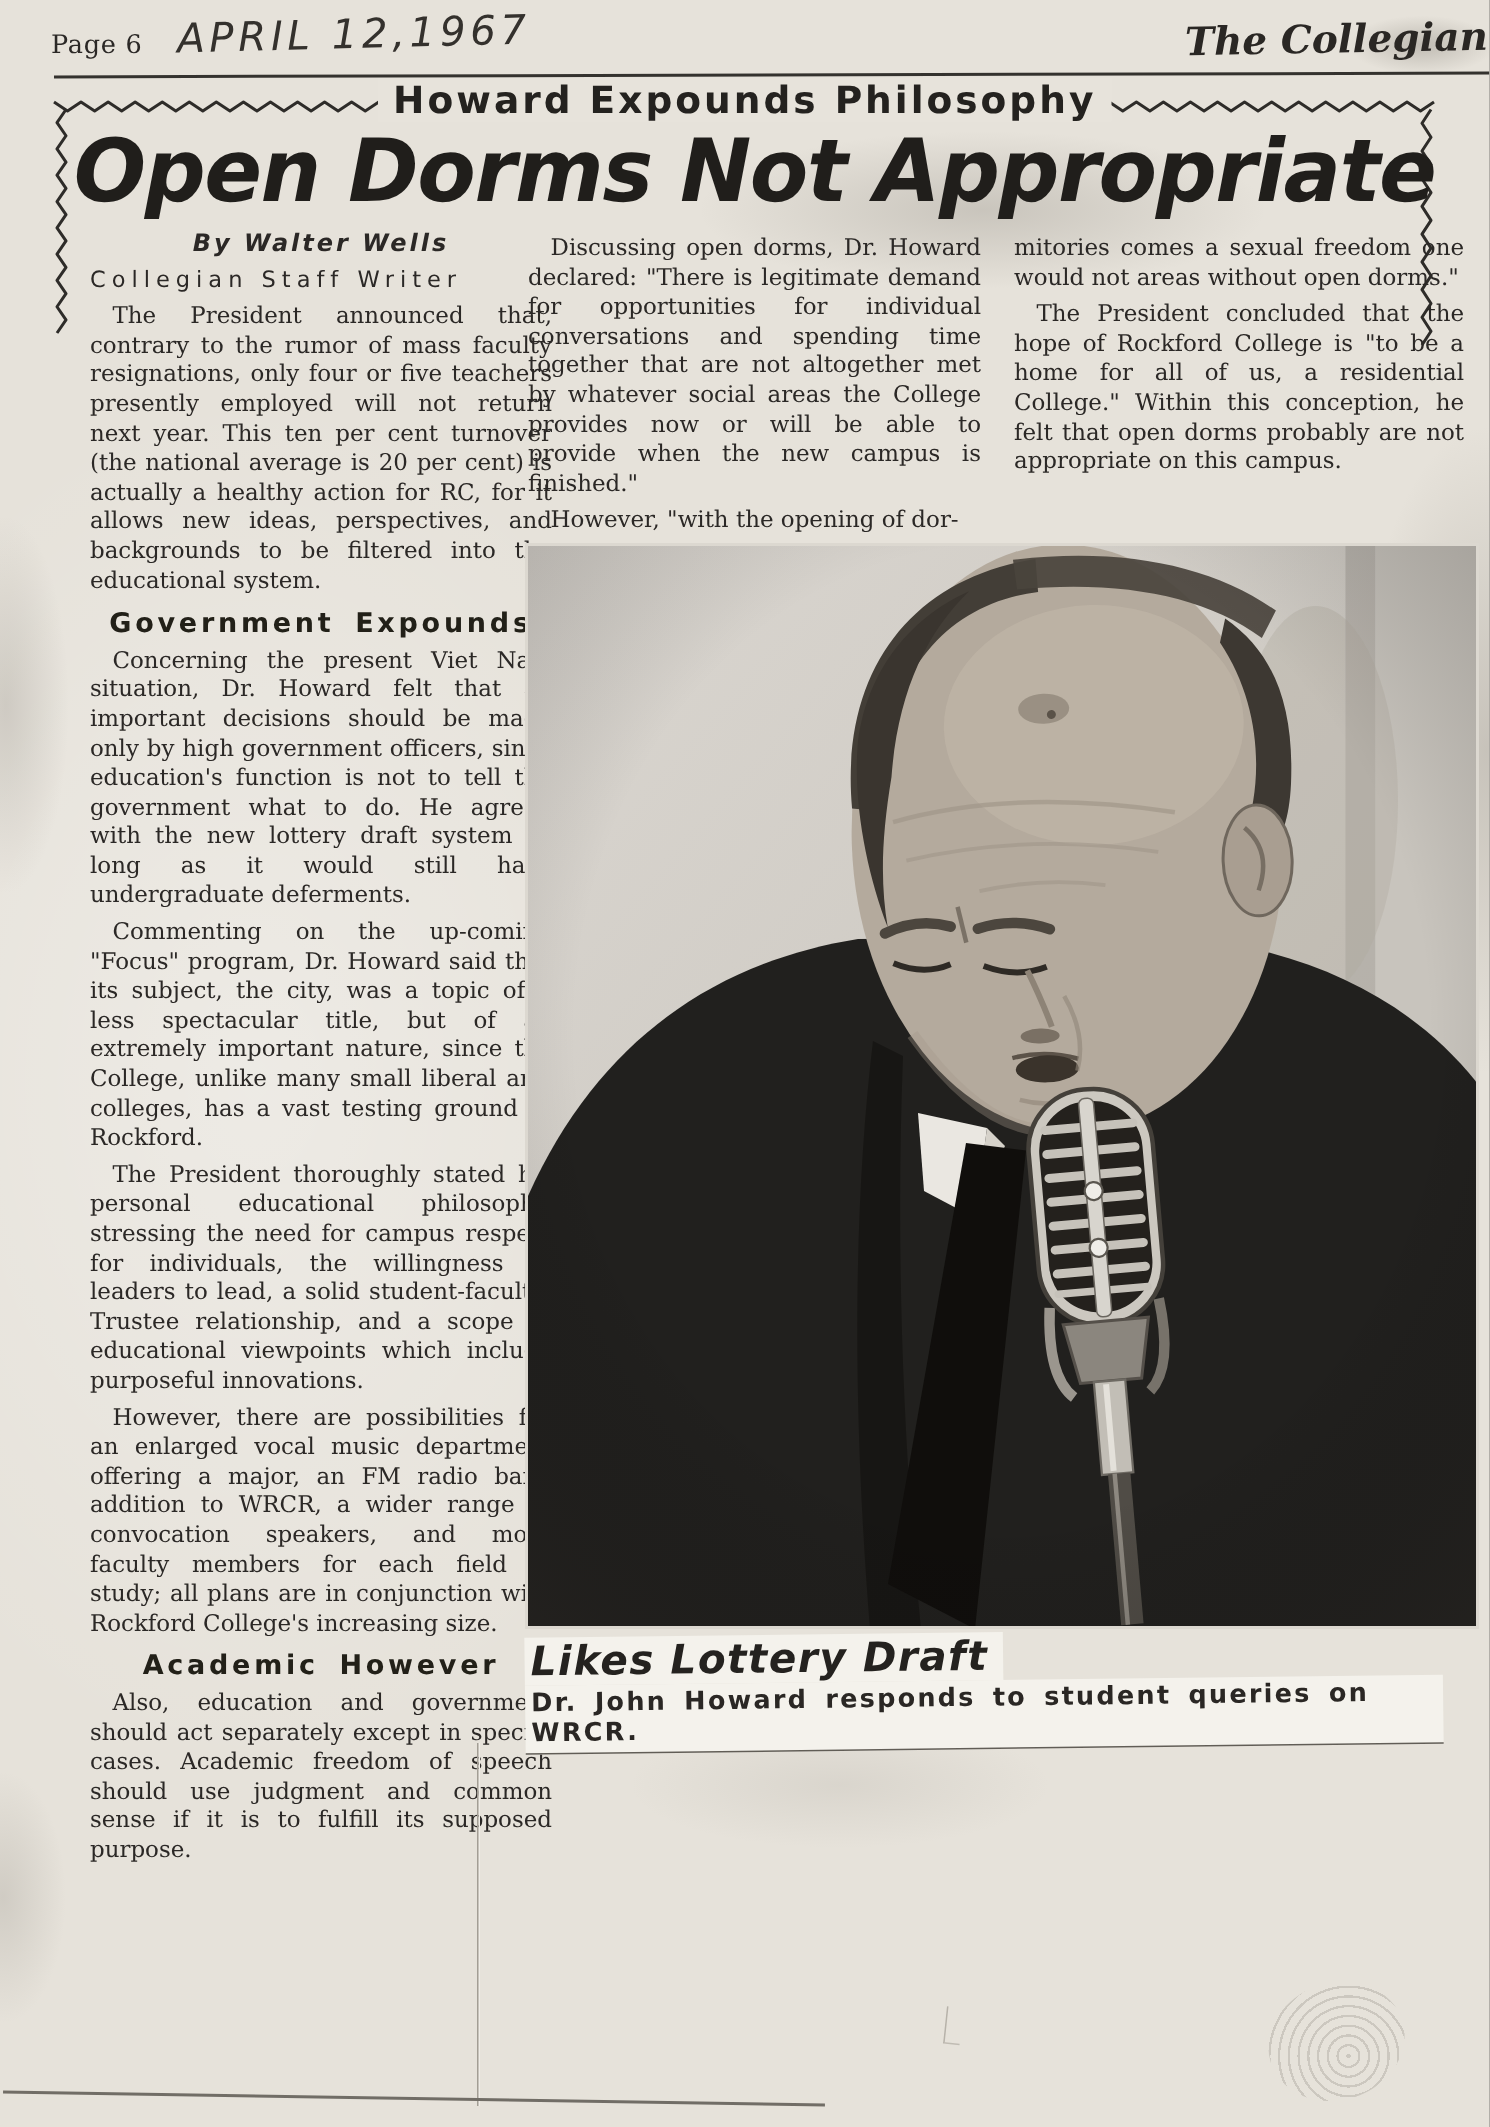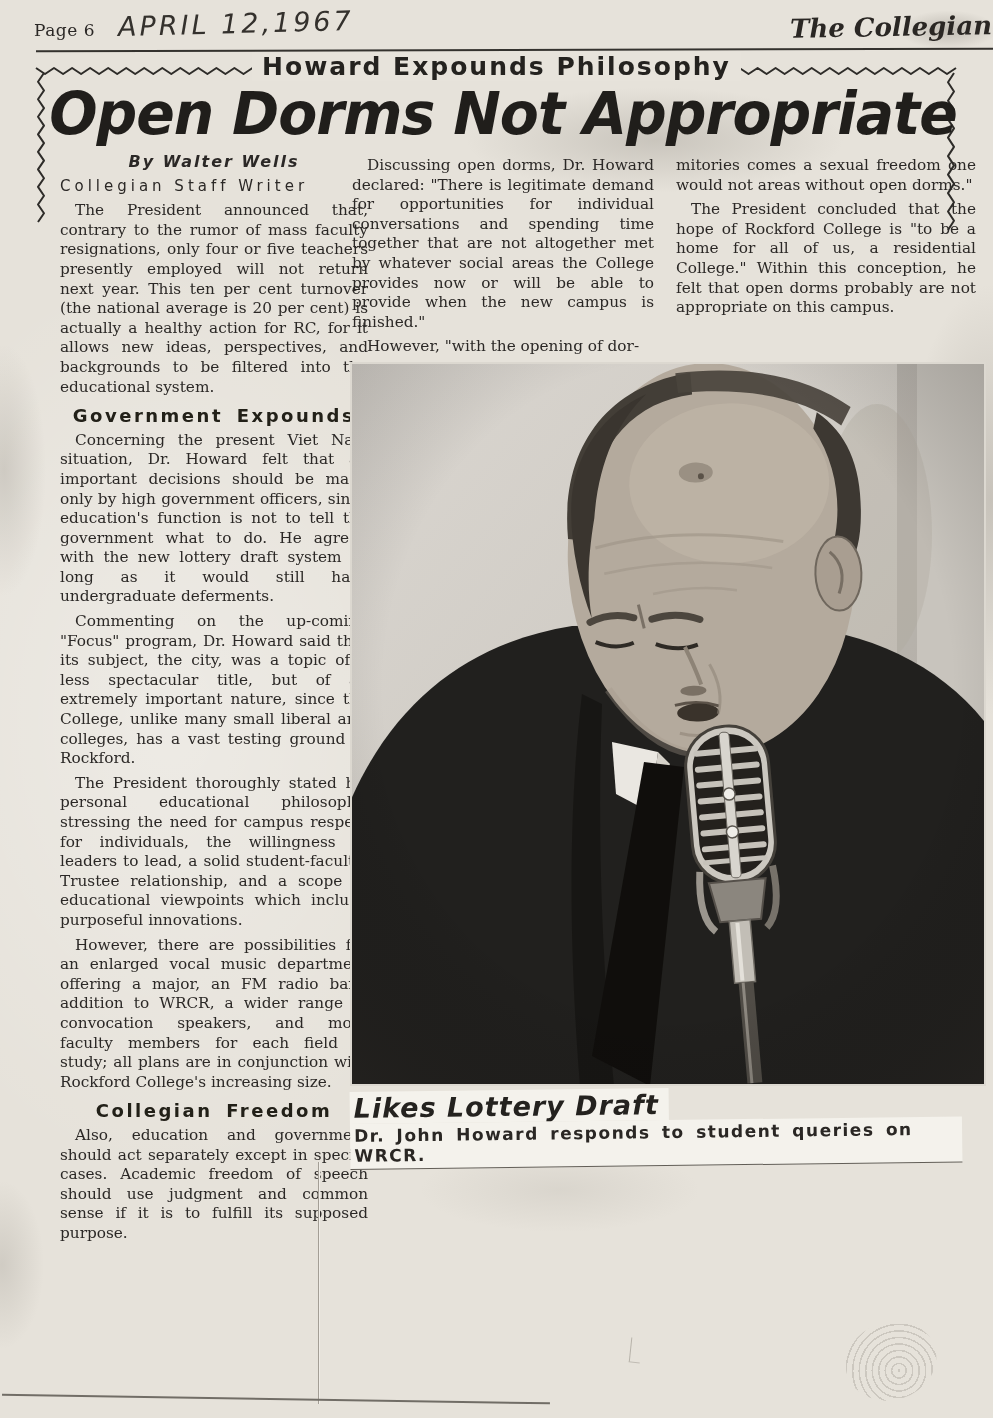--- a/index.html
+++ b/index.html
@@ -87,21 +87,21 @@
 
   <div id="col1" class="abs col">
     <p class="byline1">By Walter Wells</p>
     <p class="byline2">Collegian Staff Writer</p>
     <p class="ind">The President announced that, contrary to the rumor of mass faculty resignations, only four or five teachers presently employed will not return next year.  This ten per cent turnover (the national average is 20 per cent) is actually a healthy action for RC, for it allows new ideas, perspectives, and backgrounds to be filtered into the educational system.</p>
     <h3 class="sec">Government Expounds</h3>
     <p class="ind">Concerning the present Viet Nam situation, Dr. Howard felt that all important decisions should be made only by high government officers, since education's function is not to tell the government what to do.  He agreed with the new lottery draft system as long as it would still have undergraduate deferments.</p>
     <p class="ind">Commenting on the up-coming "Focus" program, Dr. Howard said that its subject, the city, was a topic of a less spectacular title, but of an extremely important nature, since the College, unlike many small liberal arts colleges, has a vast testing ground in Rockford.</p>
     <p class="ind">The President thoroughly stated his personal educational philosophy, stressing the need for campus respect for individuals, the willingness of leaders to lead, a solid student-faculty-Trustee relationship, and a scope of educational viewpoints which include purposeful innovations.</p>
     <p class="ind">However, there are possibilities for an enlarged vocal music department offering a major, an FM radio band addition to WRCR, a wider range of convocation speakers, and more faculty members for each field of study; all plans are in conjunction with Rockford College's increasing size.</p>
-    <h3 class="sec">Collegian Freedom</h3>
+    <h3 class="sec">Academic However</h3>
     <p class="ind">Also, education and government should act separately except in special cases.  Academic freedom of speech should use judgment and common sense if it is to fulfill its supposed purpose.</p>
   </div>
 
   <div id="col2" class="abs col">
     <p class="ind">Discussing open dorms, Dr. Howard declared: "There is legitimate demand for opportunities for individual conversations and spending time together that are not altogether met by whatever social areas the College provides now or will be able to provide when the new campus is finished."</p>
     <p class="ind">However, "with the opening of dor-</p>
   </div>
 
   <div id="col3" class="abs col">
     <p>mitories comes a sexual freedom one would not areas without open dorms."</p>

